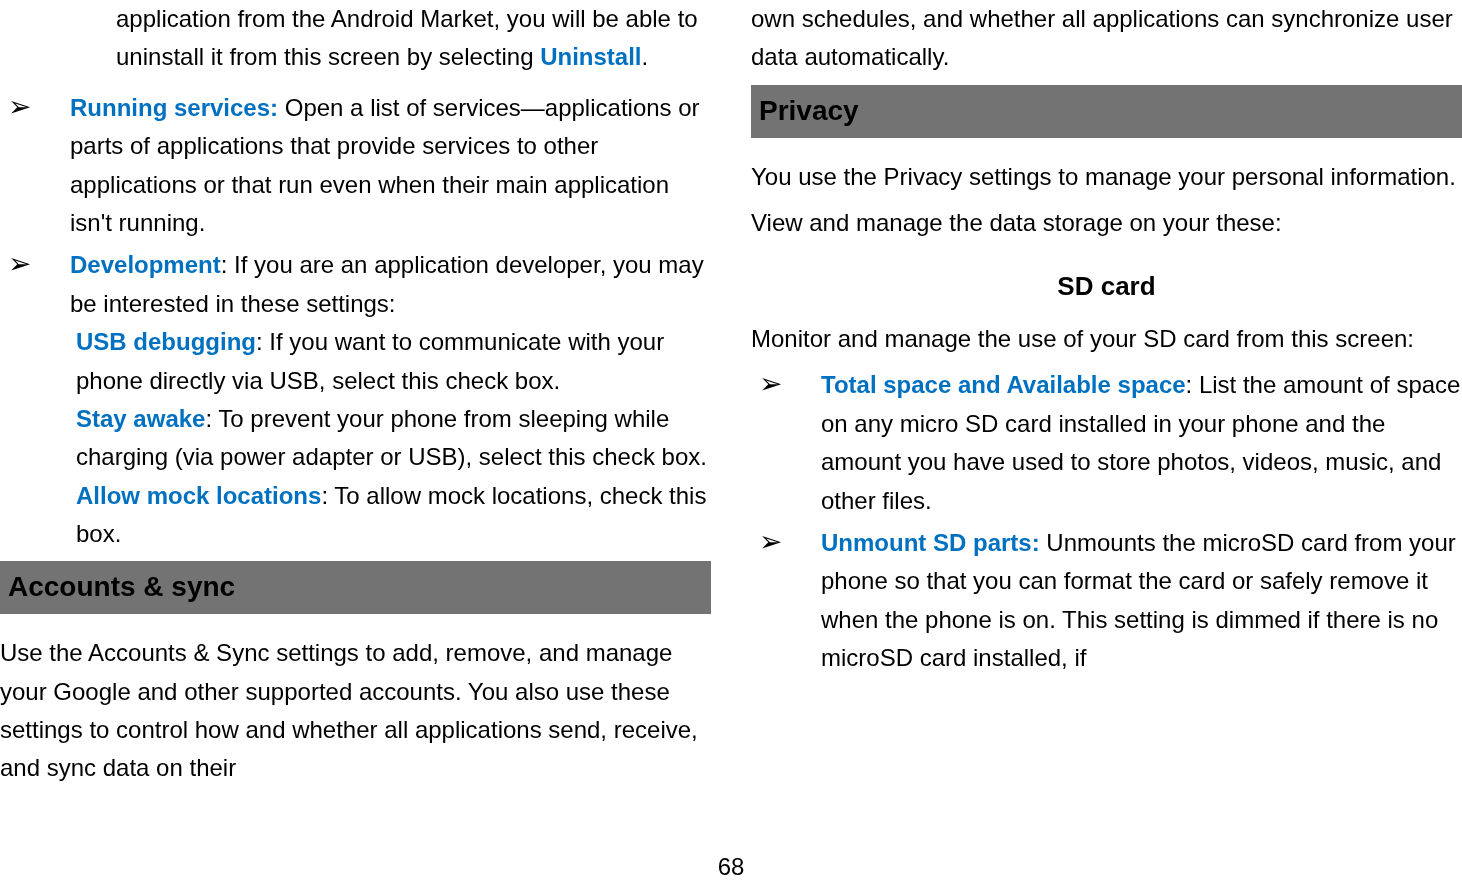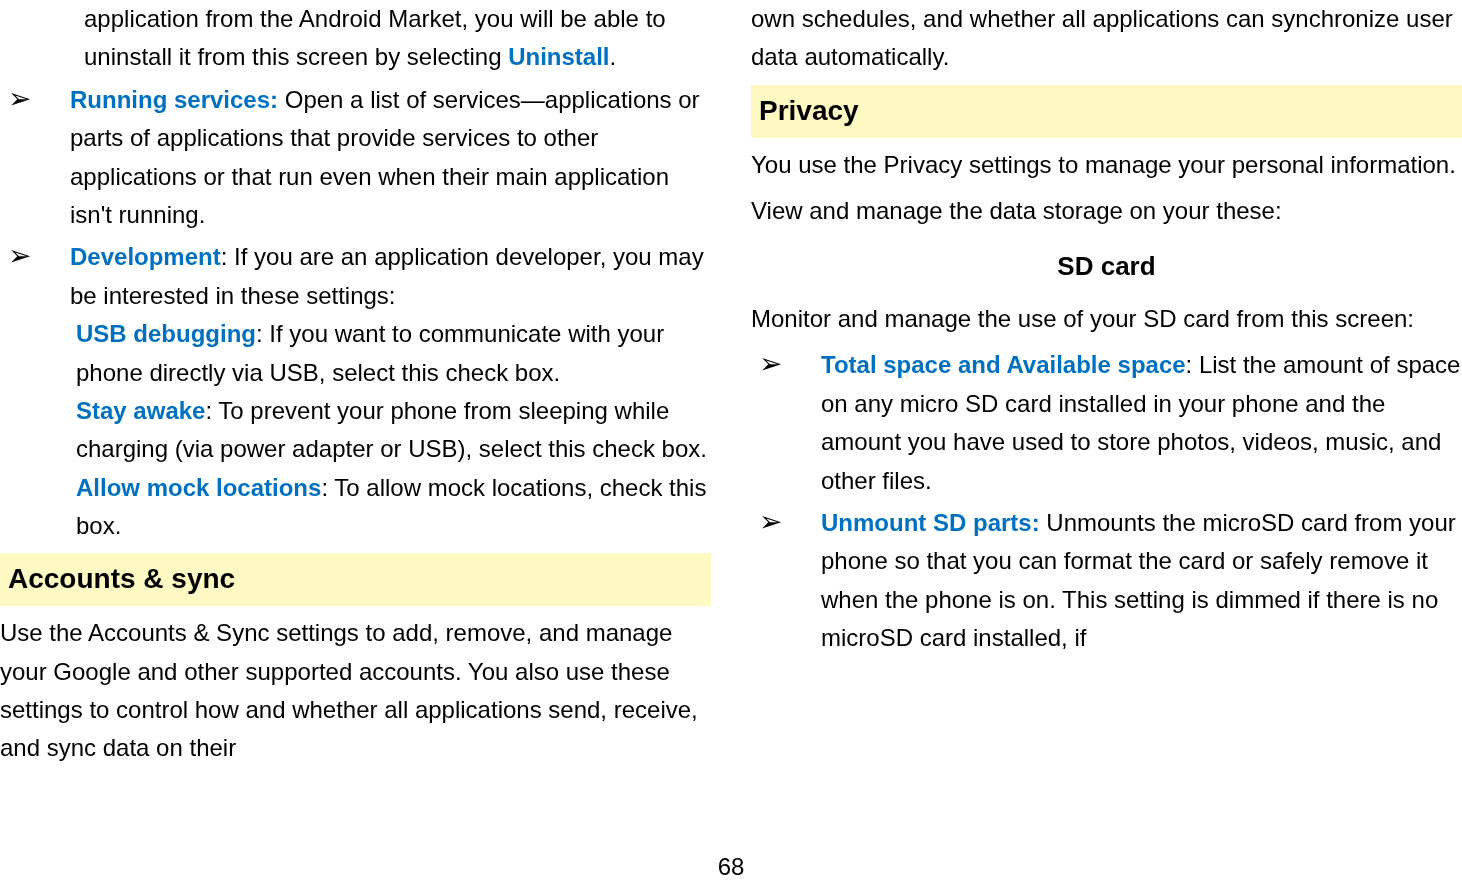--- a/index.html
+++ b/index.html
@@ -27,32 +27,32 @@
       padding: 0;
     }
     .col-left {
       padding-left: 0;
       padding-right: 0;
     }
     .col-right {
       padding-right: 0;
     }
     .section-heading {
-      background: #fef9c3;
+      background: #737373;
       font-size: 28px;
       font-weight: bold;
       padding: 4px 8px;
       margin-top: 8px;
-      margin-bottom: 8px;
+      margin-bottom: 20px;
     }
     .sub-heading {
       font-size: 26px;
       font-weight: bold;
       text-align: center;
-      margin-top: 16px;
+      margin-top: 24px;
       margin-bottom: 12px;
     }
     .para {
       margin-bottom: 8px;
     }
     .bullet-row {
       display: flex;
       align-items: flex-start;
       margin-bottom: 4px;
     }
@@ -60,22 +60,22 @@
       width: 70px;
       flex-shrink: 0;
       font-size: 28px;
       line-height: 1.3;
       padding-left: 8px;
     }
     .bullet-content {
       flex: 1;
     }
     .indent-extra {
-      padding-left: 84px;
-      margin-bottom: 4px;
+      padding-left: 116px;
+      margin-bottom: 12px;
     }
     .blue {
       color: #0070c0;
       font-weight: bold;
     }
     .page-number {
       position: absolute;
       bottom: 8px;
       left: 50%;
       transform: translateX(-50%);

